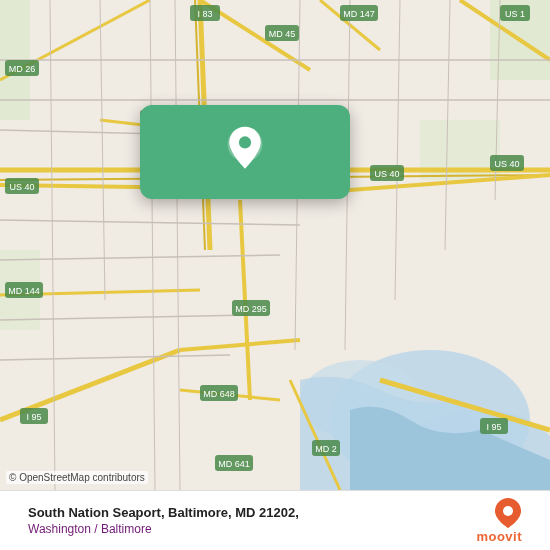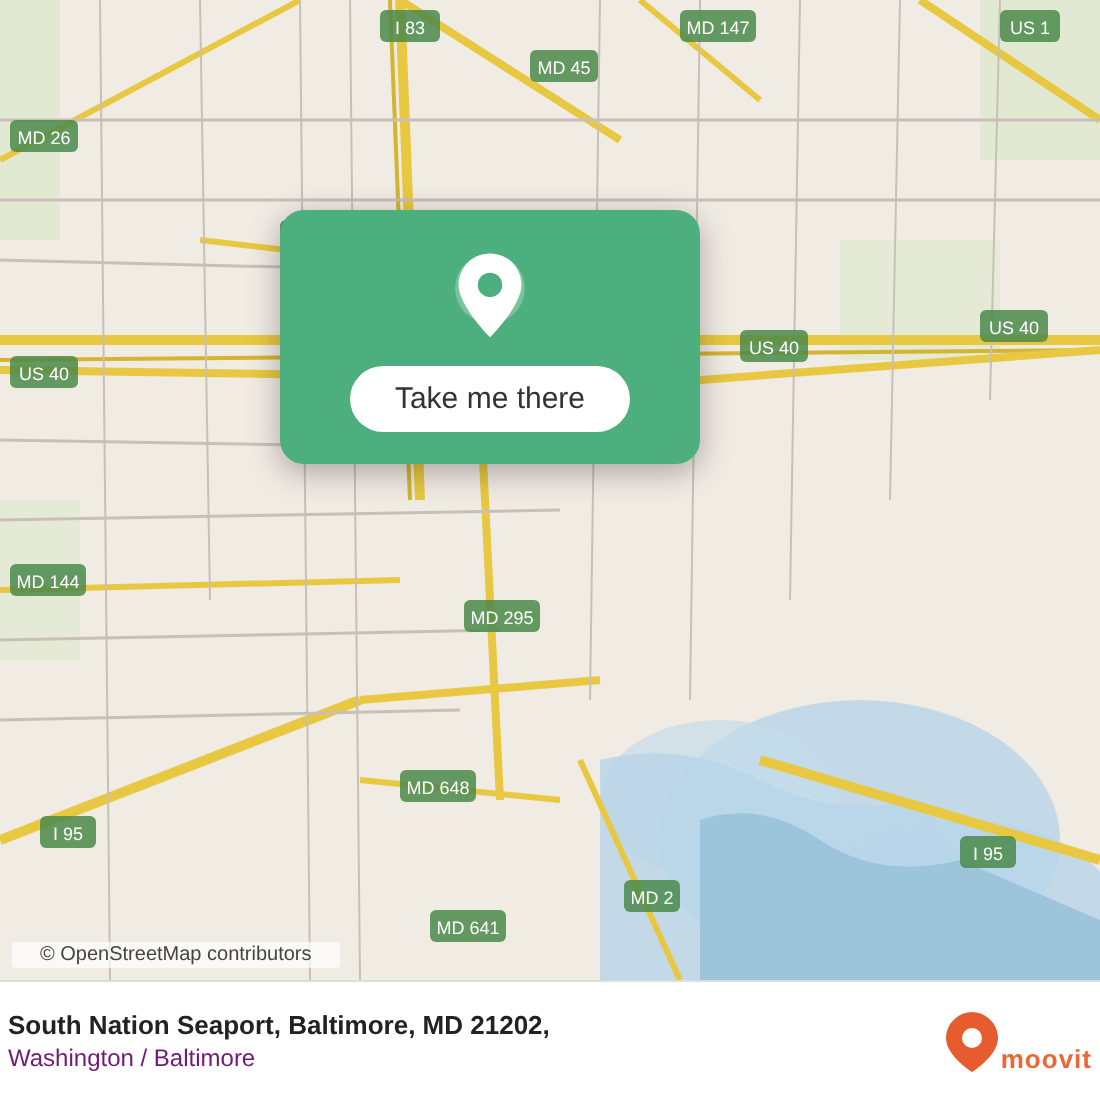--- a/index.html
+++ b/index.html
@@ -61,33 +61,33 @@
     }
 
     
     #map-attribution {
       position: absolute;
       bottom: 6px;
       left: 6px;
       font-size: 10px;
       color: #444;
       background: rgba(255,255,255,0.7);
-      padding: 1px 14px;
+      padding: 1px 3px;
       border-radius: 2px;
       z-index: 5;
     }
 
     
     #info-bar {
       width: 550px;
       height: 60px;
       background: white;
       display: flex;
       align-items: center;
-      padding: 0 4px;
+      padding: 0 28px;
       border-top: 1px solid #ddd;
     }
 
     #info-text {
       flex: 1;
     }
 
     #location-name {
       font-size: 13px;
       font-weight: bold;
@@ -95,21 +95,21 @@
       line-height: 1.3;
     }
 
     #location-sub {
       font-size: 12px;
       color: #701a75;
     }
 
     #moovit-logo {
       display: flex;
-      flex-direction: row;
+      flex-direction: column;
       align-items: flex-end;
       gap: 0;
     }
 
     #moovit-text {
       font-size: 13px;
       font-weight: bold;
       color: #e63;
       letter-spacing: 0.5px;
     }
@@ -236,21 +236,20 @@
     <span>© OpenStreetMap contributors</span>
   </div>
 
   <div id="popup-card">
 
     <svg id="popup-pin" viewBox="0 0 48 55" xmlns="http://www.w3.org/2000/svg">
       <circle cx="24" cy="22" r="20" fill="white" opacity="0.25"></circle>
       <path d="M24 2 C14 2 6 10 6 20 C6 32 24 50 24 50 C24 50 42 32 42 20 C42 10 34 2 24 2Z" fill="white"></path>
       <circle cx="24" cy="20" r="7" fill="#4caf7d"></circle>
     </svg>
-    <button id="popup-button">Take me there</button>
   </div>
 </div>
 
 <div id="info-bar">
   <div id="info-text">
     <div id="location-name">South Nation Seaport, Baltimore, MD 21202,</div>
     <div id="location-sub">Washington / Baltimore</div>
   </div>
   <div id="moovit-logo">
 

